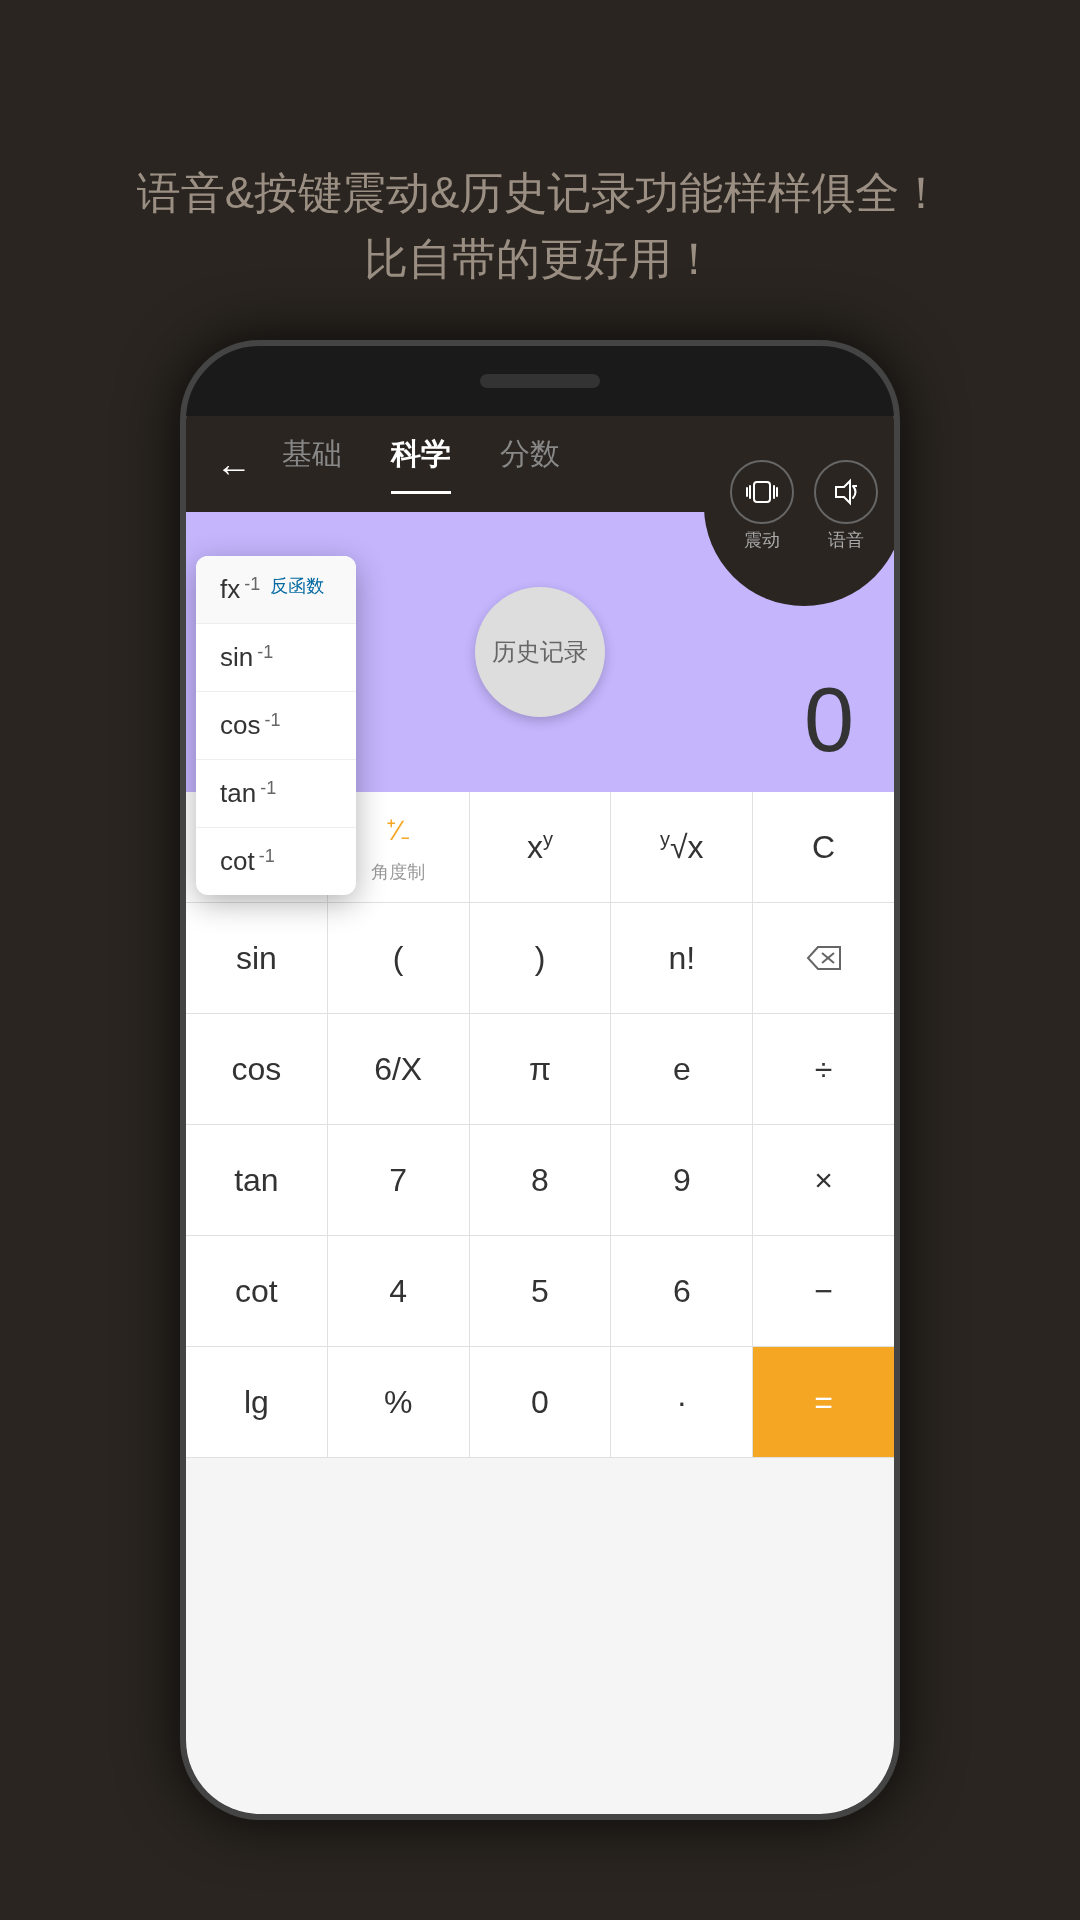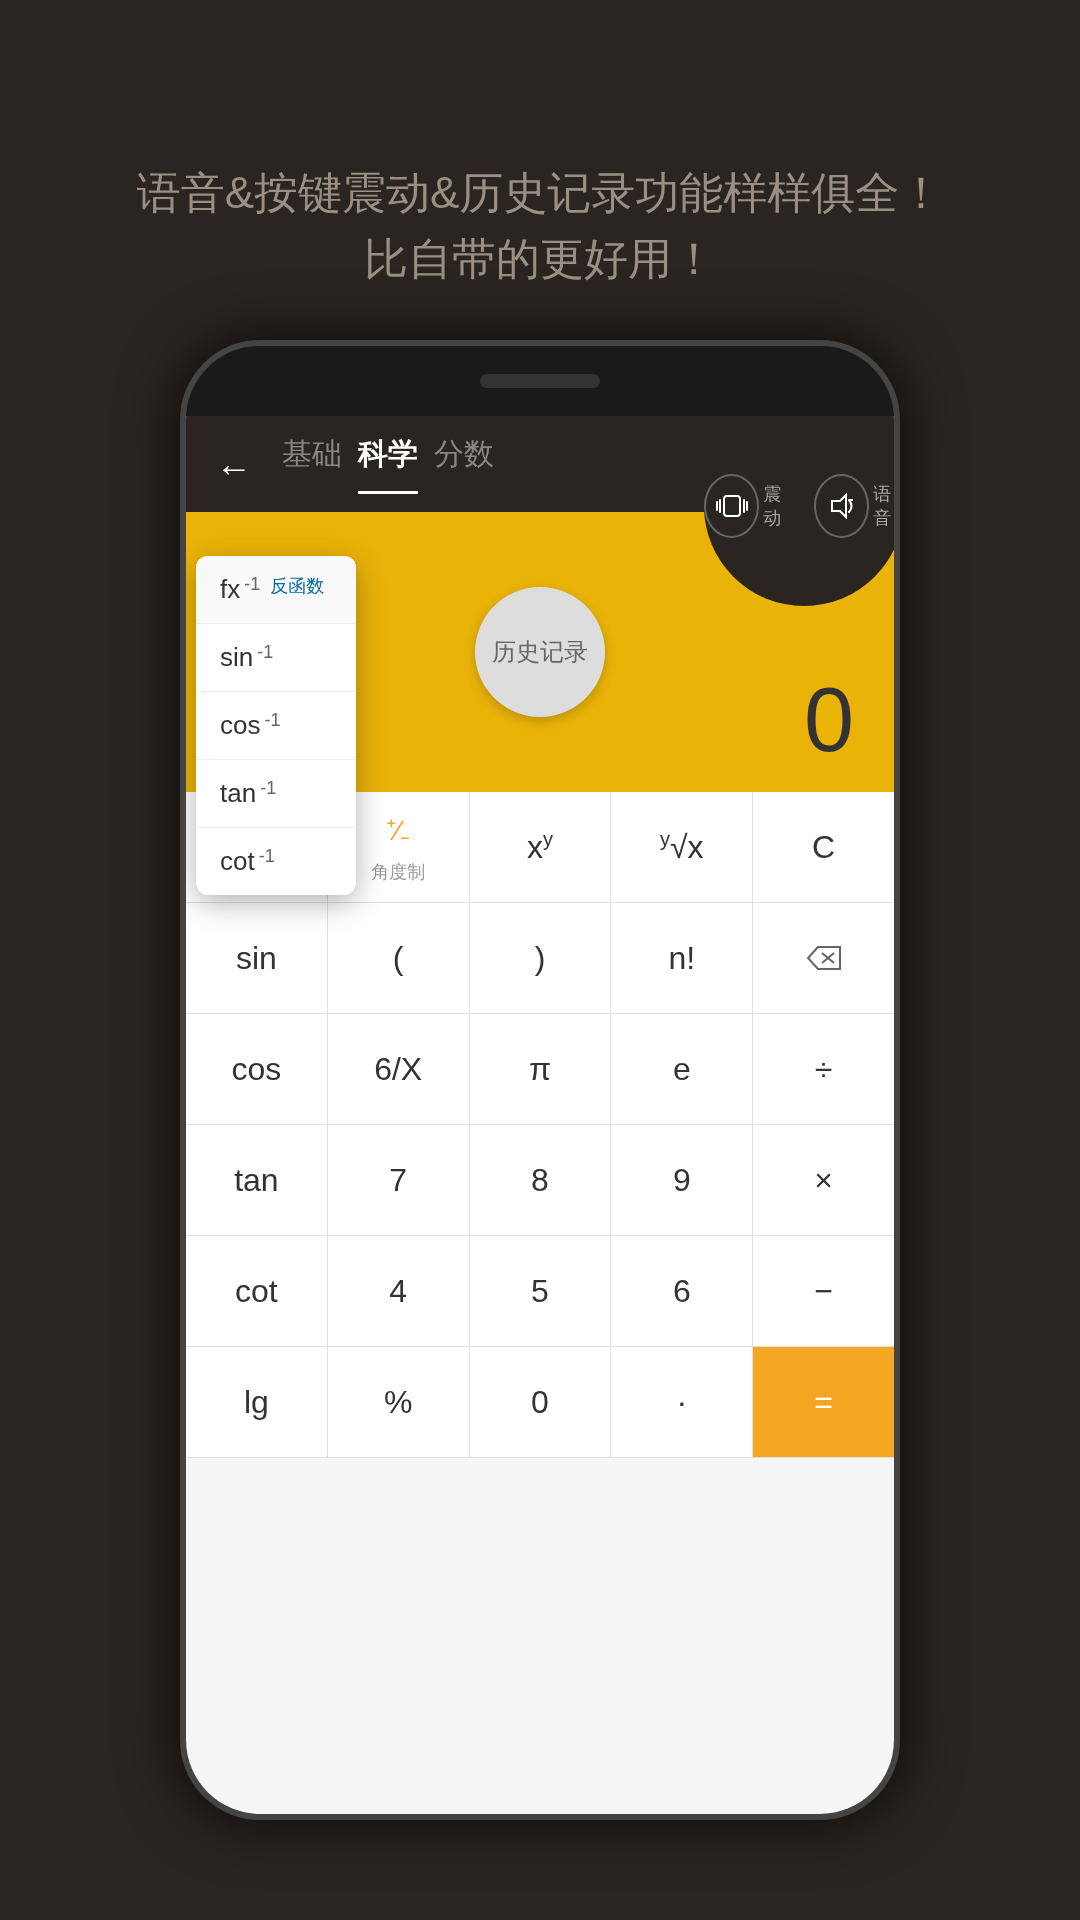--- a/index.html
+++ b/index.html
@@ -78,21 +78,21 @@
 
     .back-arrow {
       color: white;
       font-size: 36px;
       margin-right: 30px;
       cursor: pointer;
     }
 
     .nav-tabs {
       display: flex;
-      gap: 16px;
+      gap: 49px;
       flex: 1;
     }
 
     .nav-tab {
       color: #888;
       font-size: 30px;
       cursor: pointer;
     }
 
     .nav-tab.active {
@@ -113,21 +113,21 @@
       height: 200px;
       display: flex;
       align-items: center;
       justify-content: center;
       gap: 20px;
       z-index: 20;
     }
 
     .icon-btn {
       display: flex;
-      flex-direction: row;
+      flex-direction: column;
       align-items: center;
       gap: 4px;
       cursor: pointer;
     }
 
     .icon-circle {
       width: 64px;
       height: 64px;
       border-radius: 50%;
       border: 2px solid #666;
@@ -138,21 +138,21 @@
       font-size: 24px;
     }
 
     .icon-label {
       color: #aaa;
       font-size: 18px;
     }
 
     
     .display-area {
-      background: #eab308;
+      background: #c4b5fd;
       height: 280px;
       position: relative;
       display: flex;
       align-items: flex-end;
       justify-content: flex-end;
       padding: 20px 40px;
     }
 
     .history-btn {
       position: absolute;

